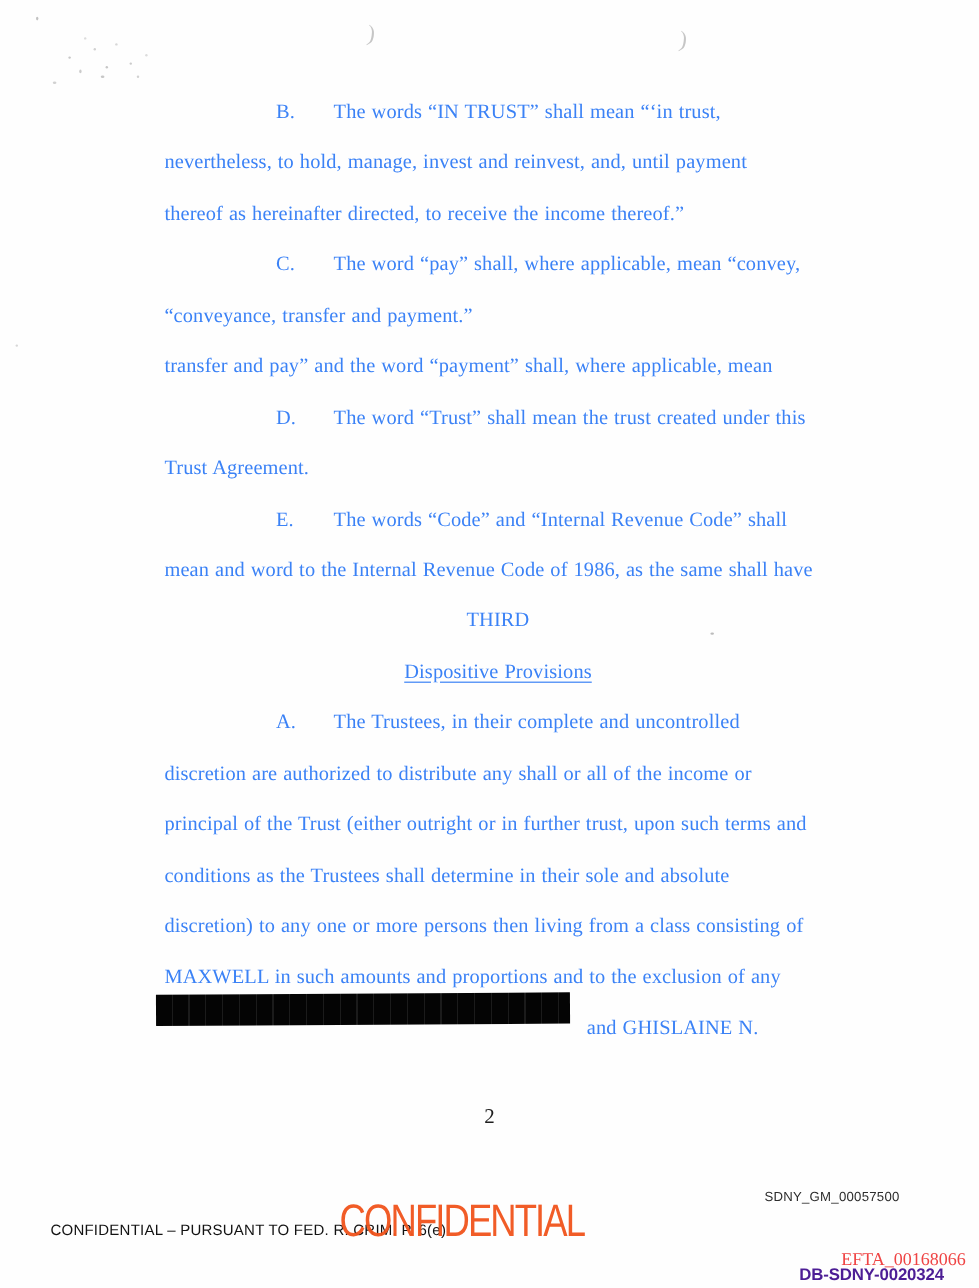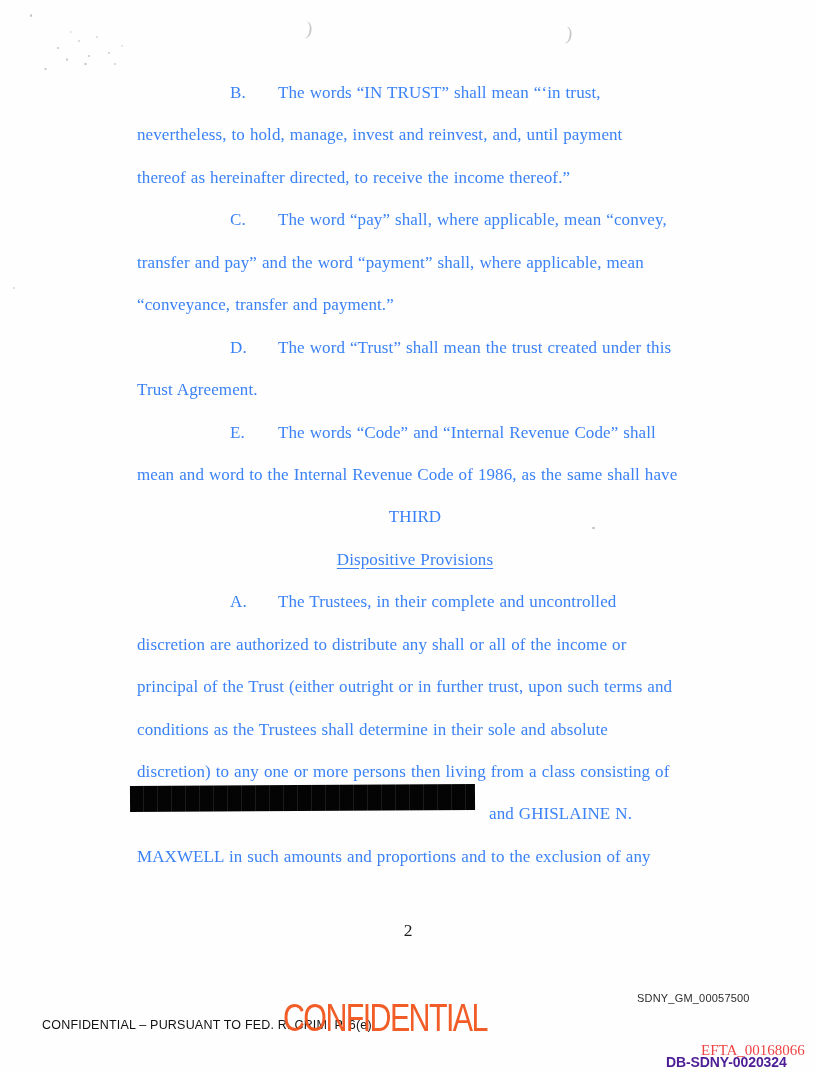--- a/index.html
+++ b/index.html
@@ -130,35 +130,35 @@
   <div class="speck" style="left:121px;top:45px;width:2px;height:2px;opacity:.3"></div>
   <div class="speck" style="left:30px;top:14px;width:2px;height:3px;opacity:.55"></div>
   <div class="speck" style="left:13px;top:287px;width:2px;height:2px;opacity:.35"></div>
   <div class="speck" style="left:592px;top:527px;width:3px;height:2px;opacity:.6"></div>
 
   <div class="doc-body" style="color: #3b82f6;">
       <div class="line para-first"><span class="para-label">B.</span><span class="line-text">The words “IN TRUST” shall mean “‘in trust,</span></div>
       <div class="line body"><span class="line-text">nevertheless, to hold, manage, invest and reinvest, and, until payment</span></div>
       <div class="line body"><span class="line-text">thereof as hereinafter directed, to receive the income thereof.”</span></div>
       <div class="line para-first"><span class="para-label">C.</span><span class="line-text">The word “pay” shall, where applicable, mean “convey,</span></div>
+      <div class="line body"><span class="line-text">“conveyance, transfer and payment.”</span></div>
       <div class="line body"><span class="line-text">transfer and pay” and the word “payment” shall, where applicable, mean</span></div>
-      <div class="line body"><span class="line-text">“conveyance, transfer and payment.”</span></div>
       <div class="line para-first"><span class="para-label">D.</span><span class="line-text">The word “Trust” shall mean the trust created under this</span></div>
       <div class="line body"><span class="line-text">Trust Agreement.</span></div>
       <div class="line para-first"><span class="para-label">E.</span><span class="line-text">The words “Code” and “Internal Revenue Code” shall</span></div>
       <div class="line body"><span class="line-text">mean and word to the Internal Revenue Code of 1986, as the same shall have</span></div>
       <div class="line heading"><span class="line-text">THIRD</span></div>
       <div class="line heading-underline"><span class="line-text">Dispositive Provisions</span></div>
       <div class="line para-first"><span class="para-label">A.</span><span class="line-text">The Trustees, in their complete and uncontrolled</span></div>
       <div class="line body"><span class="line-text">discretion are authorized to distribute any shall or all of the income or</span></div>
       <div class="line body"><span class="line-text">principal of the Trust (either outright or in further trust, upon such terms and</span></div>
       <div class="line body"><span class="line-text">conditions as the Trustees shall determine in their sole and absolute</span></div>
       <div class="line body"><span class="line-text">discretion) to any one or more persons then living from a class consisting of</span></div>
+      <div class="line body"><span class="line-text">MAXWELL in such amounts and proportions and to the exclusion of any</span></div>
       <div class="line redacted"><span class="redaction-bar"></span><span class="line-text">and GHISLAINE N.</span></div>
-      <div class="line body"><span class="line-text">MAXWELL in such amounts and proportions and to the exclusion of any</span></div>
     </div>
 
   <div class="page-number">2</div>
 
   <div class="footer-bates-small">SDNY_GM_00057500</div>
   <div class="stamp-orange" style="color: rgb(241, 84, 28);">CONFIDENTIAL</div>
   <div class="footer-left">CONFIDENTIAL – PURSUANT TO FED. R. CRIM. P. 6(e)</div>
   <div class="footer-bates-db">DB-SDNY-0020324</div>
   <div class="footer-bates-efta">EFTA_00168066</div>
 

